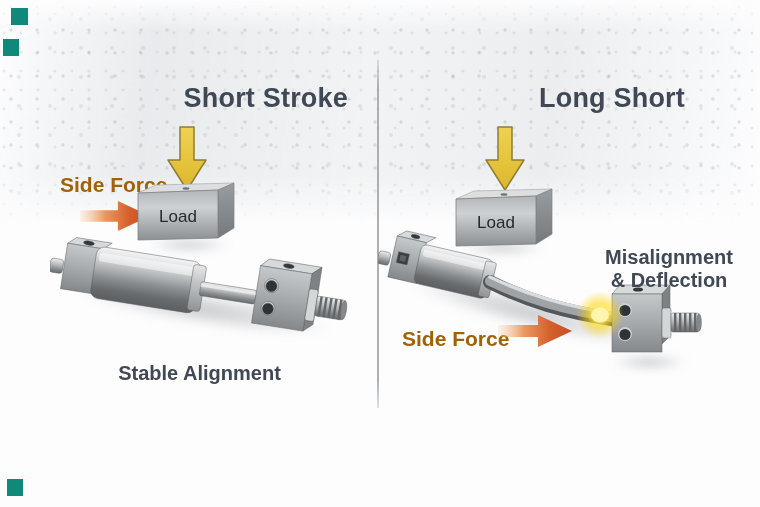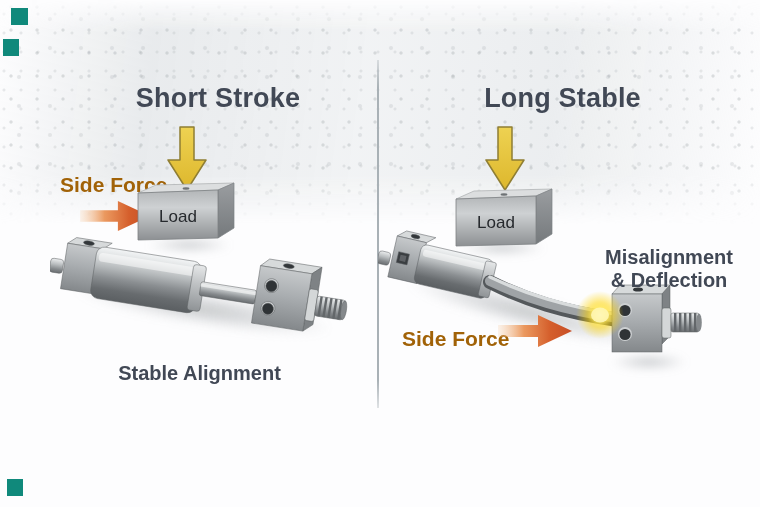--- a/index.html
+++ b/index.html
@@ -16,21 +16,21 @@
       radial-gradient(circle at 11px 7px, rgba(148,155,159,.30) 1px, rgba(148,155,159,0) 2.2px),
       radial-gradient(circle at 4px 14px, rgba(160,166,170,.22) 1px, rgba(160,166,170,0) 2px),
       radial-gradient(circle at 19px 19px, rgba(140,147,151,.18) 1.4px, rgba(140,147,151,0) 2.6px),
       linear-gradient(97deg, rgba(226,229,231,0), rgba(219,223,225,.60) 20%, rgba(232,235,236,.55) 48%, rgba(221,225,227,.55) 72%, rgba(238,240,241,0));
     background-size:26px 23px,17px 19px,31px 29px,100% 100%;
     -webkit-mask-image:linear-gradient(to bottom, transparent, #000 14%, #000 78%, transparent);
     mask-image:linear-gradient(to bottom, transparent, #000 14%, #000 78%, transparent);
   }
   .divider{left:377px;top:60px;width:2px;height:348px;background:linear-gradient(to bottom,rgba(169,177,182,.35),#a9b1b6 8%,#a9b1b6 92%,rgba(169,177,182,.35));}
   .marker{width:17px;height:17px;background:#10897b;}
-  .title{font-size:27px;font-weight:700;color:#414855;text-align:center;letter-spacing:.2px;}
+  .title{font-size:27px;font-weight:700;color:#414855;text-align:right;letter-spacing:.2px;}
   .sideforce{font-size:21px;font-weight:700;color:#a16207;}
   .caption{font-size:20px;font-weight:700;color:#414855;text-align:center;}
   .annotation{font-size:20px;font-weight:700;color:#414855;text-align:center;line-height:23px;}
   .shadow{border-radius:50%;filter:blur(5px);background:radial-gradient(ellipse,rgba(105,112,117,.38),rgba(105,112,117,0) 70%);}
   svg text{font-family:"Liberation Sans",sans-serif;}
 </style>
 </head>
 <body>
 
 <div id="stage">
@@ -43,21 +43,21 @@
   <div class="abs shadow" style="left:458px;top:241px;width:88px;height:14px;"></div>
   <div class="abs shadow" style="left:610px;top:354px;width:78px;height:16px;"></div>
 
   <div class="abs divider"></div>
 
   <div class="abs marker" style="left:11px;top:8px;"></div>
   <div class="abs marker" style="left:3px;top:39px;width:16px;"></div>
   <div class="abs marker" style="left:7px;top:479px;width:16px;"></div>
 
   <div class="abs title" style="left:88px;top:83px;width:260px;">Short Stroke</div>
-  <div class="abs title" style="left:440px;top:83px;width:245px;">Long Stable</div>
+  <div class="abs title" style="left:440px;top:83px;width:245px;">Long Short</div>
 
   <svg class="abs" style="left:165px;top:126px;" width="44" height="66" viewBox="0 0 44 66">
     <defs>
         <linearGradient id="yG1" x1="0" y1="0" x2="0" y2="1">
       <stop offset="0" stop-color="#eed252"></stop>
           <stop offset="1" stop-color="#ddb72c"></stop>
         </linearGradient>
       </defs>
     <polygon points="15,1 29,1 29,34 41,34 22,64 3,34 15,34" fill="url(#yG1)" stroke="#8f7e33" stroke-width="1.5" stroke-linejoin="round"></polygon>
   </svg>

